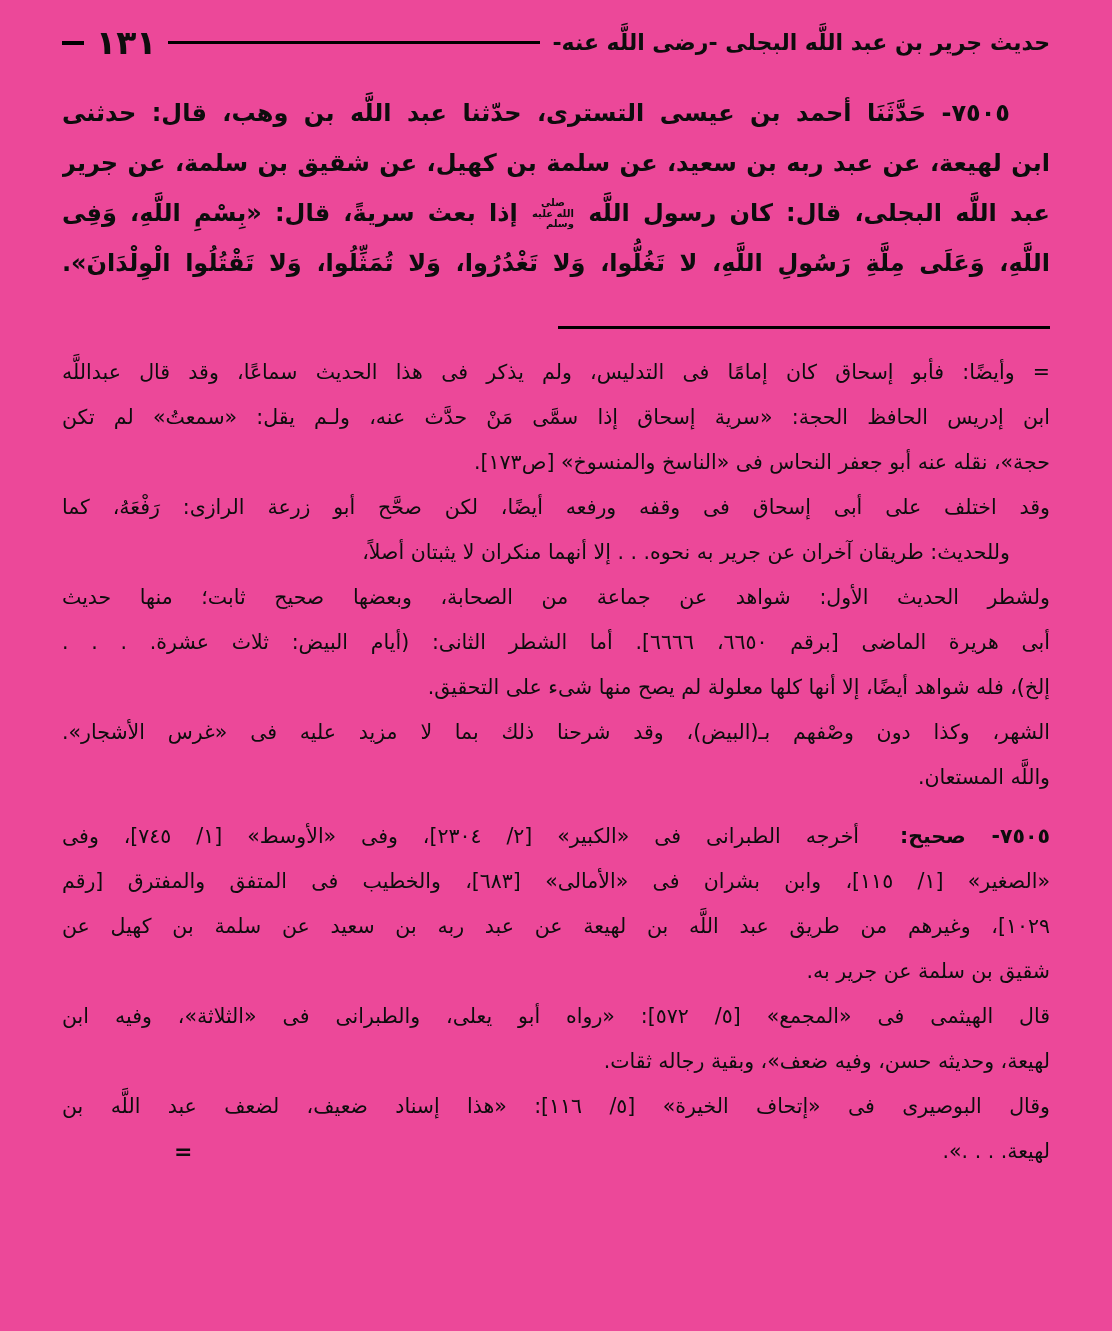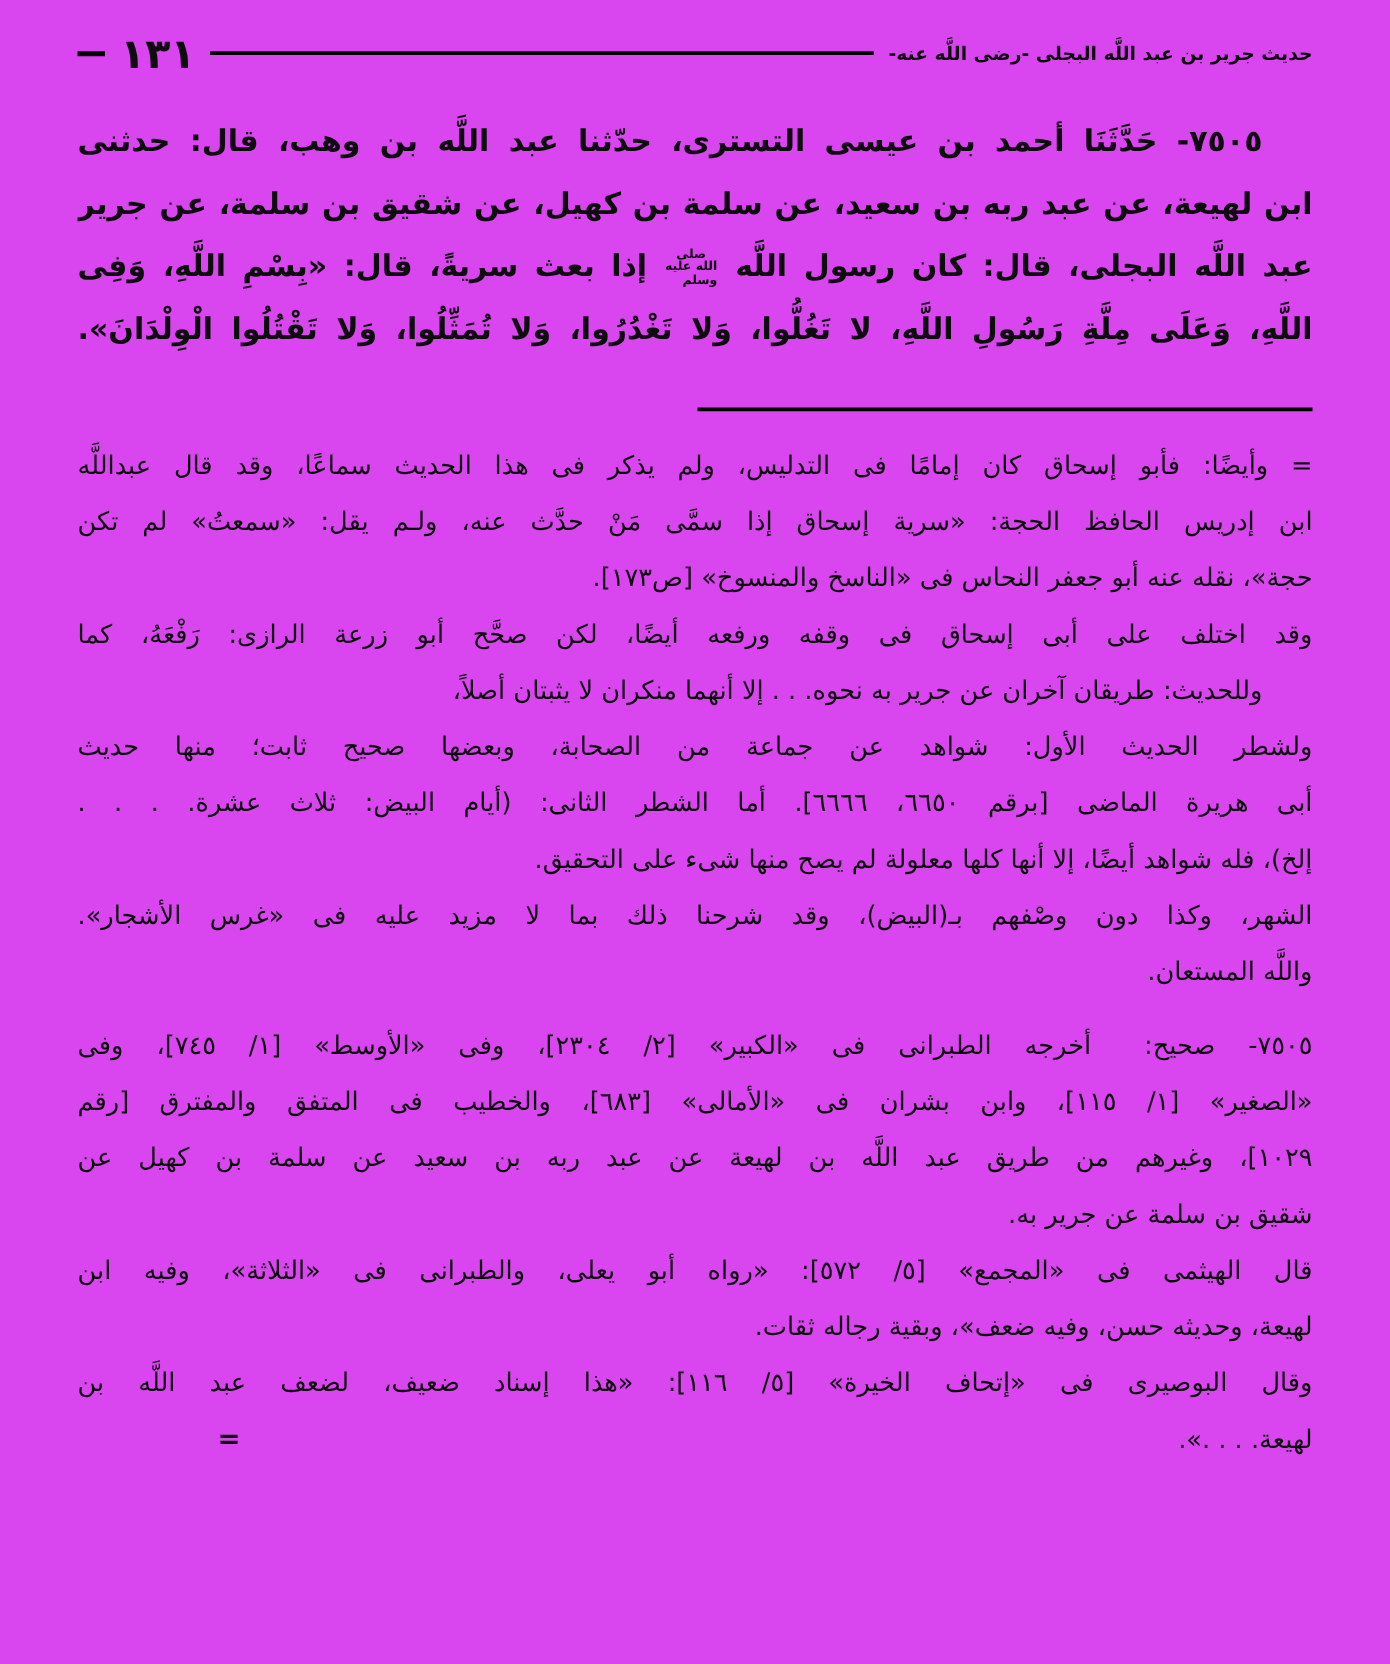--- a/index.html
+++ b/index.html
@@ -1,38 +1,38 @@
 <!DOCTYPE html>
 <html lang="ar"><head>
 <meta charset="utf-8">
 <style>
   html,body{margin:0;padding:0;background:#e8e8e8;}
   .page{
     position:relative;
     width:1112px;height:1331px;
     margin:0 auto;
-    background:#d946ef;
+    background:#ec4899;
     color:#0d0d0d;
     font-family:"DejaVu Sans",sans-serif;
     overflow:hidden;
   }
   
   .header{
     position:absolute;top:26px;left:62px;right:62px;
     display:flex;align-items:center;gap:12px;
   }
   .pn-dash{width:22px;height:4px;background:#000;flex:0 0 auto;}
   .page-number{
     font-size:33px;font-weight:bold;line-height:1;
     flex:0 0 auto;letter-spacing:1px;
   }
   .header-rule{flex:1 1 auto;height:3px;background:#000;}
   .header-title{
     flex:0 0 auto;direction:rtl;white-space:nowrap;
-    font-size:15px;font-weight:bold;
+    font-size:22px;font-weight:bold;
   }
   
   .main{
     position:absolute;top:88px;left:62px;right:62px;
     direction:rtl;font-weight:bold;font-size:24px;
   }
   .main .line{height:50px;line-height:50px;white-space:nowrap;}
   
   .fn-sep{position:absolute;top:326px;right:62px;width:492px;height:3px;background:#000;}
   
@@ -48,21 +48,21 @@
   .line.gap{margin-top:14px;}
   .saw{
     display:inline-block;width:42px;font-size:10px;line-height:1.05;
     text-align:center;vertical-align:middle;white-space:normal;
     font-weight:bold;margin:4px 1px;
   }
   .cont-marker{
     position:absolute;left:112px;top:0;
     font-size:22px;font-weight:bold;
   }
-  b{font-weight:normal;margin-left:16px;}
+  b{font-weight:bold;margin-left:16px;}
 </style>
 </head>
 <body>
 
 <div class="page">
 
   <div class="header">
     <div class="pn-dash"></div>
     <div class="page-number">١٣١</div>
     <div class="header-rule"></div>

